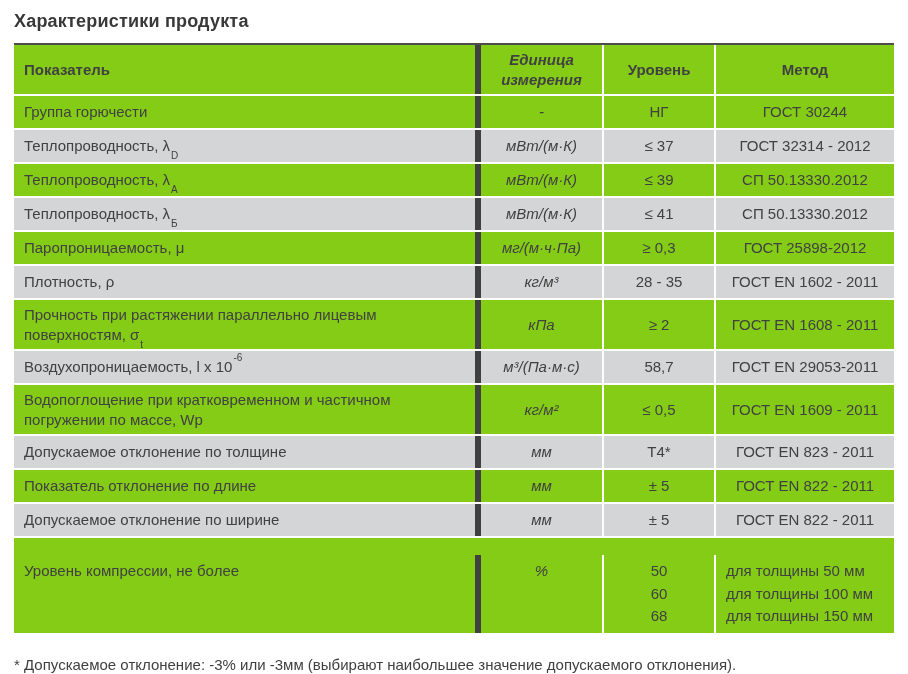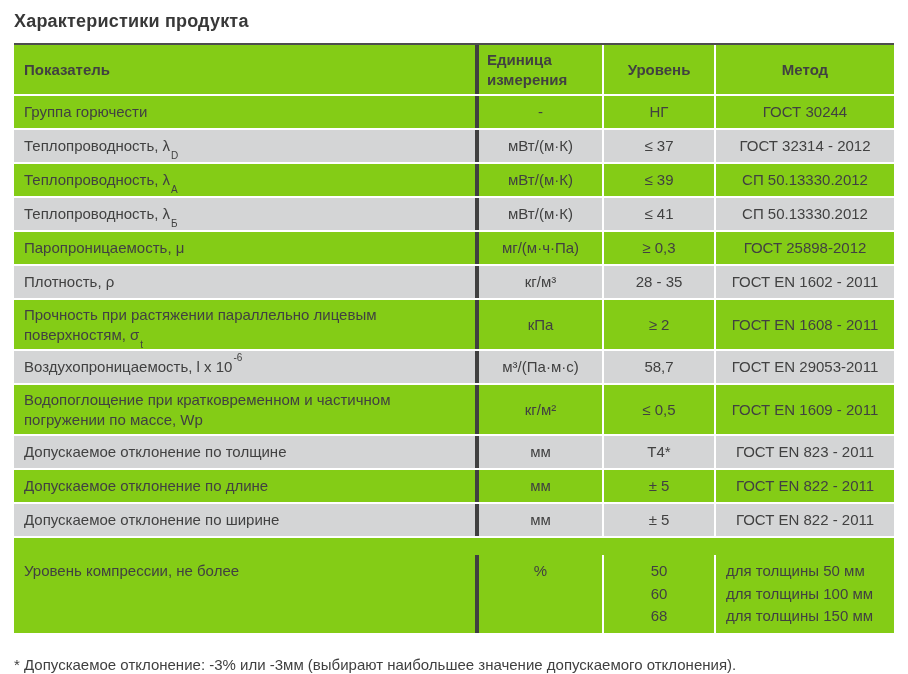--- a/index.html
+++ b/index.html
@@ -40,21 +40,21 @@
 
   .th, .td {
     box-sizing: border-box;
     display: flex;
     align-items: center;
     padding: 5px 8px;
     font-size: 15px;
     line-height: 1.3;
   }
   .c-param  { width: 461px; justify-content: flex-start; text-align: left; padding-left: 10px; }
-  .c-unit   { width: 127px; justify-content: center; border-left: 4px solid #404040; }
+  .c-unit   { width: 127px; justify-content: center; text-align: center; border-left: 6px solid #404040; font-style: italic; }
   .c-level  { width: 112px; justify-content: center; text-align: center; border-left: 2px solid #ffffff; }
   .c-method { width: 180px; justify-content: center; border-left: 2px solid #ffffff; }
 
   .pre { white-space: pre-line; }
 
   .trow.top .td { align-items: flex-start; margin-top: 17px; }
   .trow.top .td { line-height: 1.5; }
   .td.method-left { justify-content: flex-start; text-align: left; padding-left: 10px; }
 
   sub.idx {
@@ -210,21 +210,21 @@
           <div class="td c-unit">мм</div>
           <div class="td c-level">
             <span class="pre">Т4*</span>
           </div>
           <div class="td c-method">
             <span class="pre">ГОСТ EN 823 - 2011</span>
           </div>
         </div>
         <div class="trow">
           <div class="td c-param">
-            <span><span class="pre">Допускаемое отклонение по длине</span></span>
+            <span><span class="pre">Показатель отклонение по длине</span></span>
           </div>
           <div class="td c-unit">мм</div>
           <div class="td c-level">
             <span class="pre">± 5</span>
           </div>
           <div class="td c-method">
             <span class="pre">ГОСТ EN 822 - 2011</span>
           </div>
         </div>
         <div class="trow shaded">

